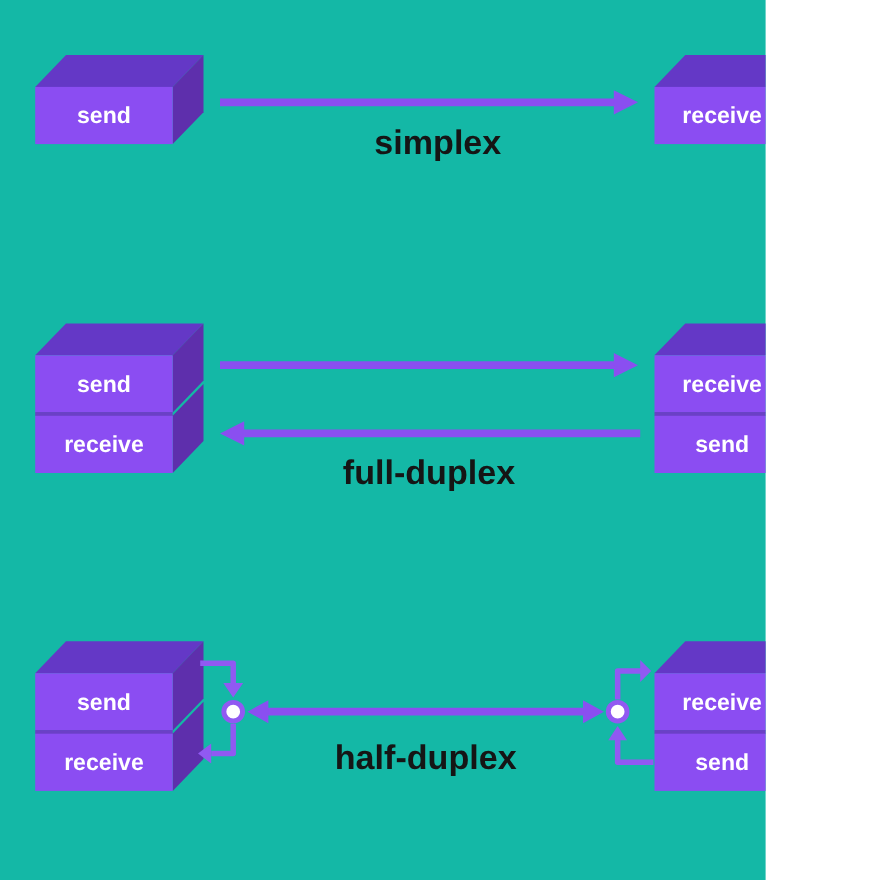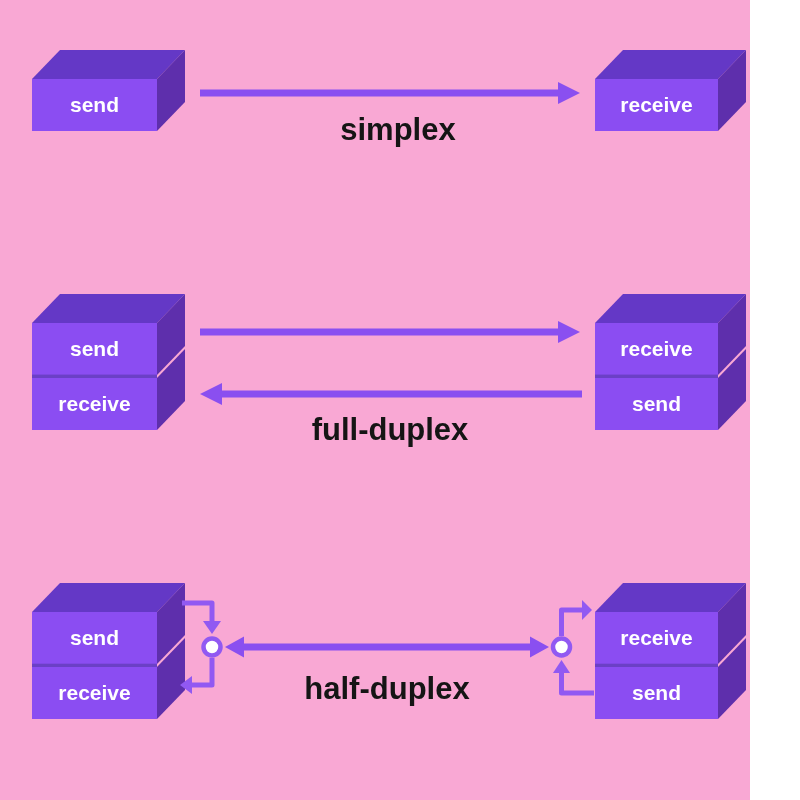--- a/index.html
+++ b/index.html
@@ -1,16 +1,16 @@
 <!DOCTYPE html>
 <html><head>
 <meta charset="utf-8">
 <style>
   html,body{margin:0;padding:0;background:#ffffff;}
-  .canvas{width:750px;height:800px;background:#f9a8d4;position:relative;overflow:hidden;}
+  .canvas{width:696px;height:800px;background:#14b8a6;position:relative;overflow:hidden;}
   svg{display:block;}
   .face-front{fill:#8b4df2;}
   .face-top{fill:#6438c6;}
   .face-side{fill:#5e2fac;}
   .divider{fill:#6b40c6;}
   .arrow-stroke{stroke:#8a4ff0;stroke-width:7;fill:none;}
   .arrow-fill{fill:#8a4ff0;}
   .conn{stroke:#9159f2;stroke-width:5;fill:none;stroke-linejoin:round;stroke-linecap:butt;}
   .conn-fill{fill:#9159f2;}
   .node{fill:#ffffff;stroke:#9159f2;stroke-width:4.5;}

